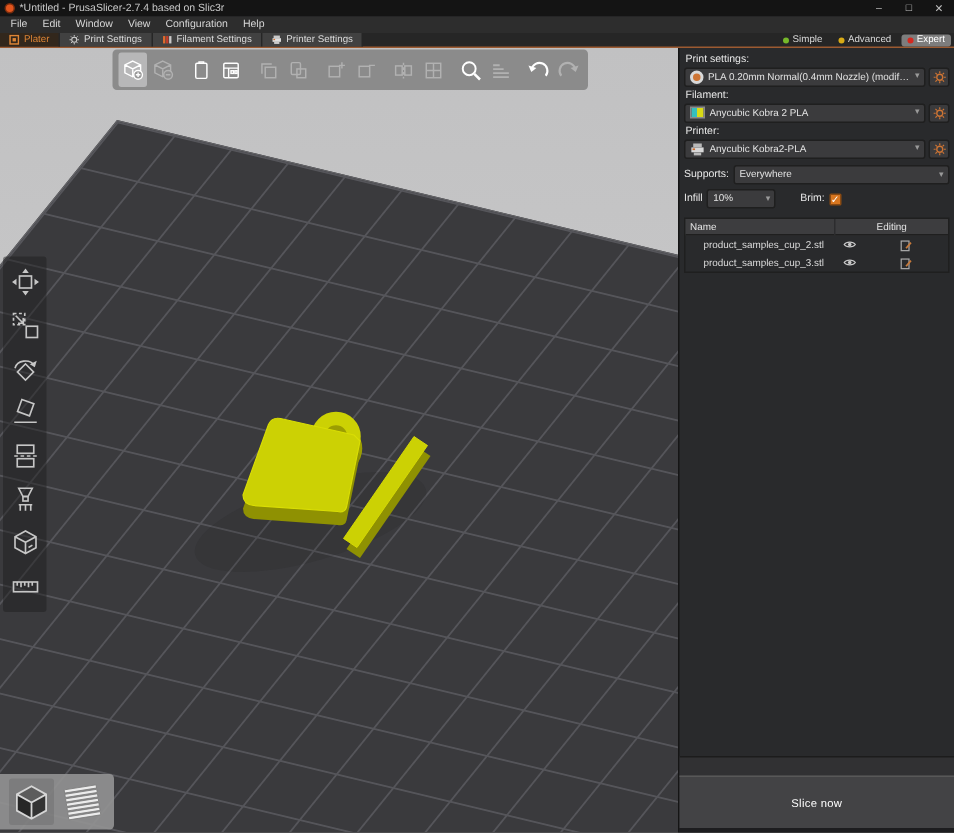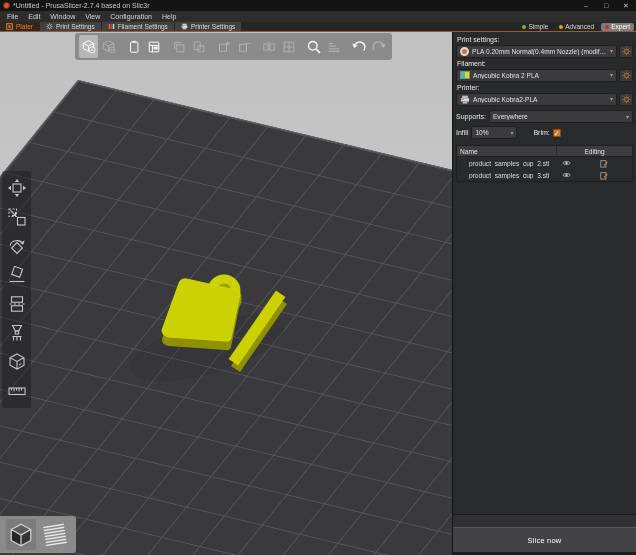--- a/index.html
+++ b/index.html
@@ -85,21 +85,21 @@
   .ot-h-edit { width:76px; text-align:center; font-size:6.6px; color:#e4e4e4; border-left:1px solid #2c2c2e;
                height:11px; line-height:11px; }
   .ot-row { display:flex; align-items:center; height:12px; }
   .ot-name { flex:1; min-width:0; padding-left:12px; font-size:6.6px; color:#dcdcdc; white-space:nowrap;
              overflow:hidden; text-overflow:ellipsis; }
   .ot-eye { width:20px; display:flex; justify-content:center; }
   .ot-edit { width:56px; display:flex; justify-content:center; }
 
   .sp-filler { flex:1; }
   .pre-slice-strip { height:13px; background:#313133; border-top:1px solid #1c1c1c; }
-  .slice-btn { height:25px; background:#434345; border-top:1px solid #585858; color:#fff; font-size:7.5px;
+  .slice-btn { height:35px; background:#434345; border-top:1px solid #585858; color:#fff; font-size:7.5px;
                display:flex; align-items:center; justify-content:center; letter-spacing:0.2px; }
   .panel-footer { height:3px; background:#1d1d1f; }
 
   svg { display:block; }
 </style>
 </head>
 <body>
 
 <div class="app">
 

